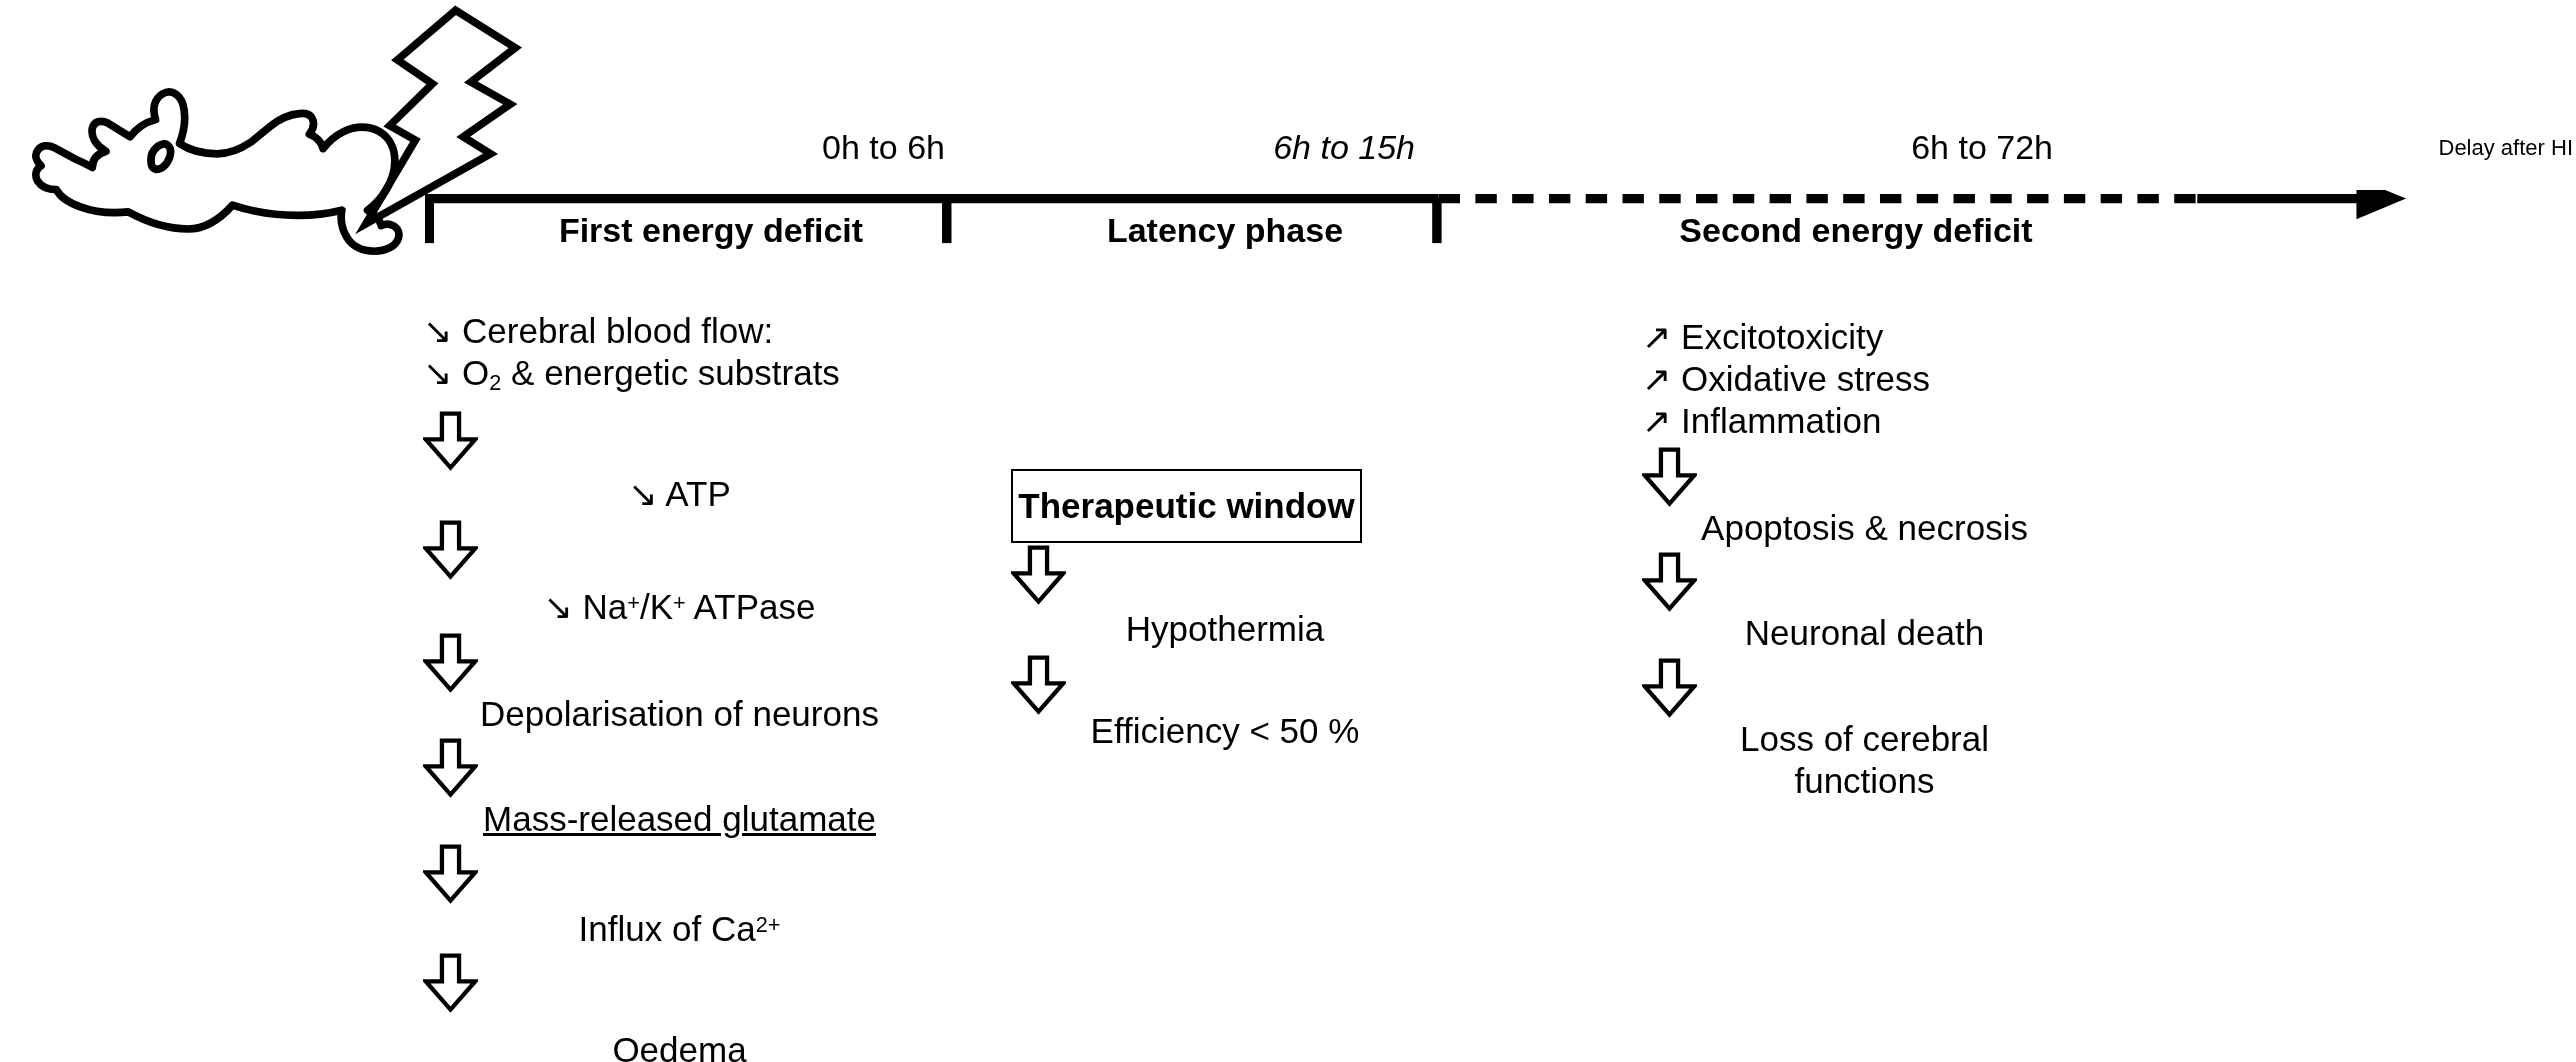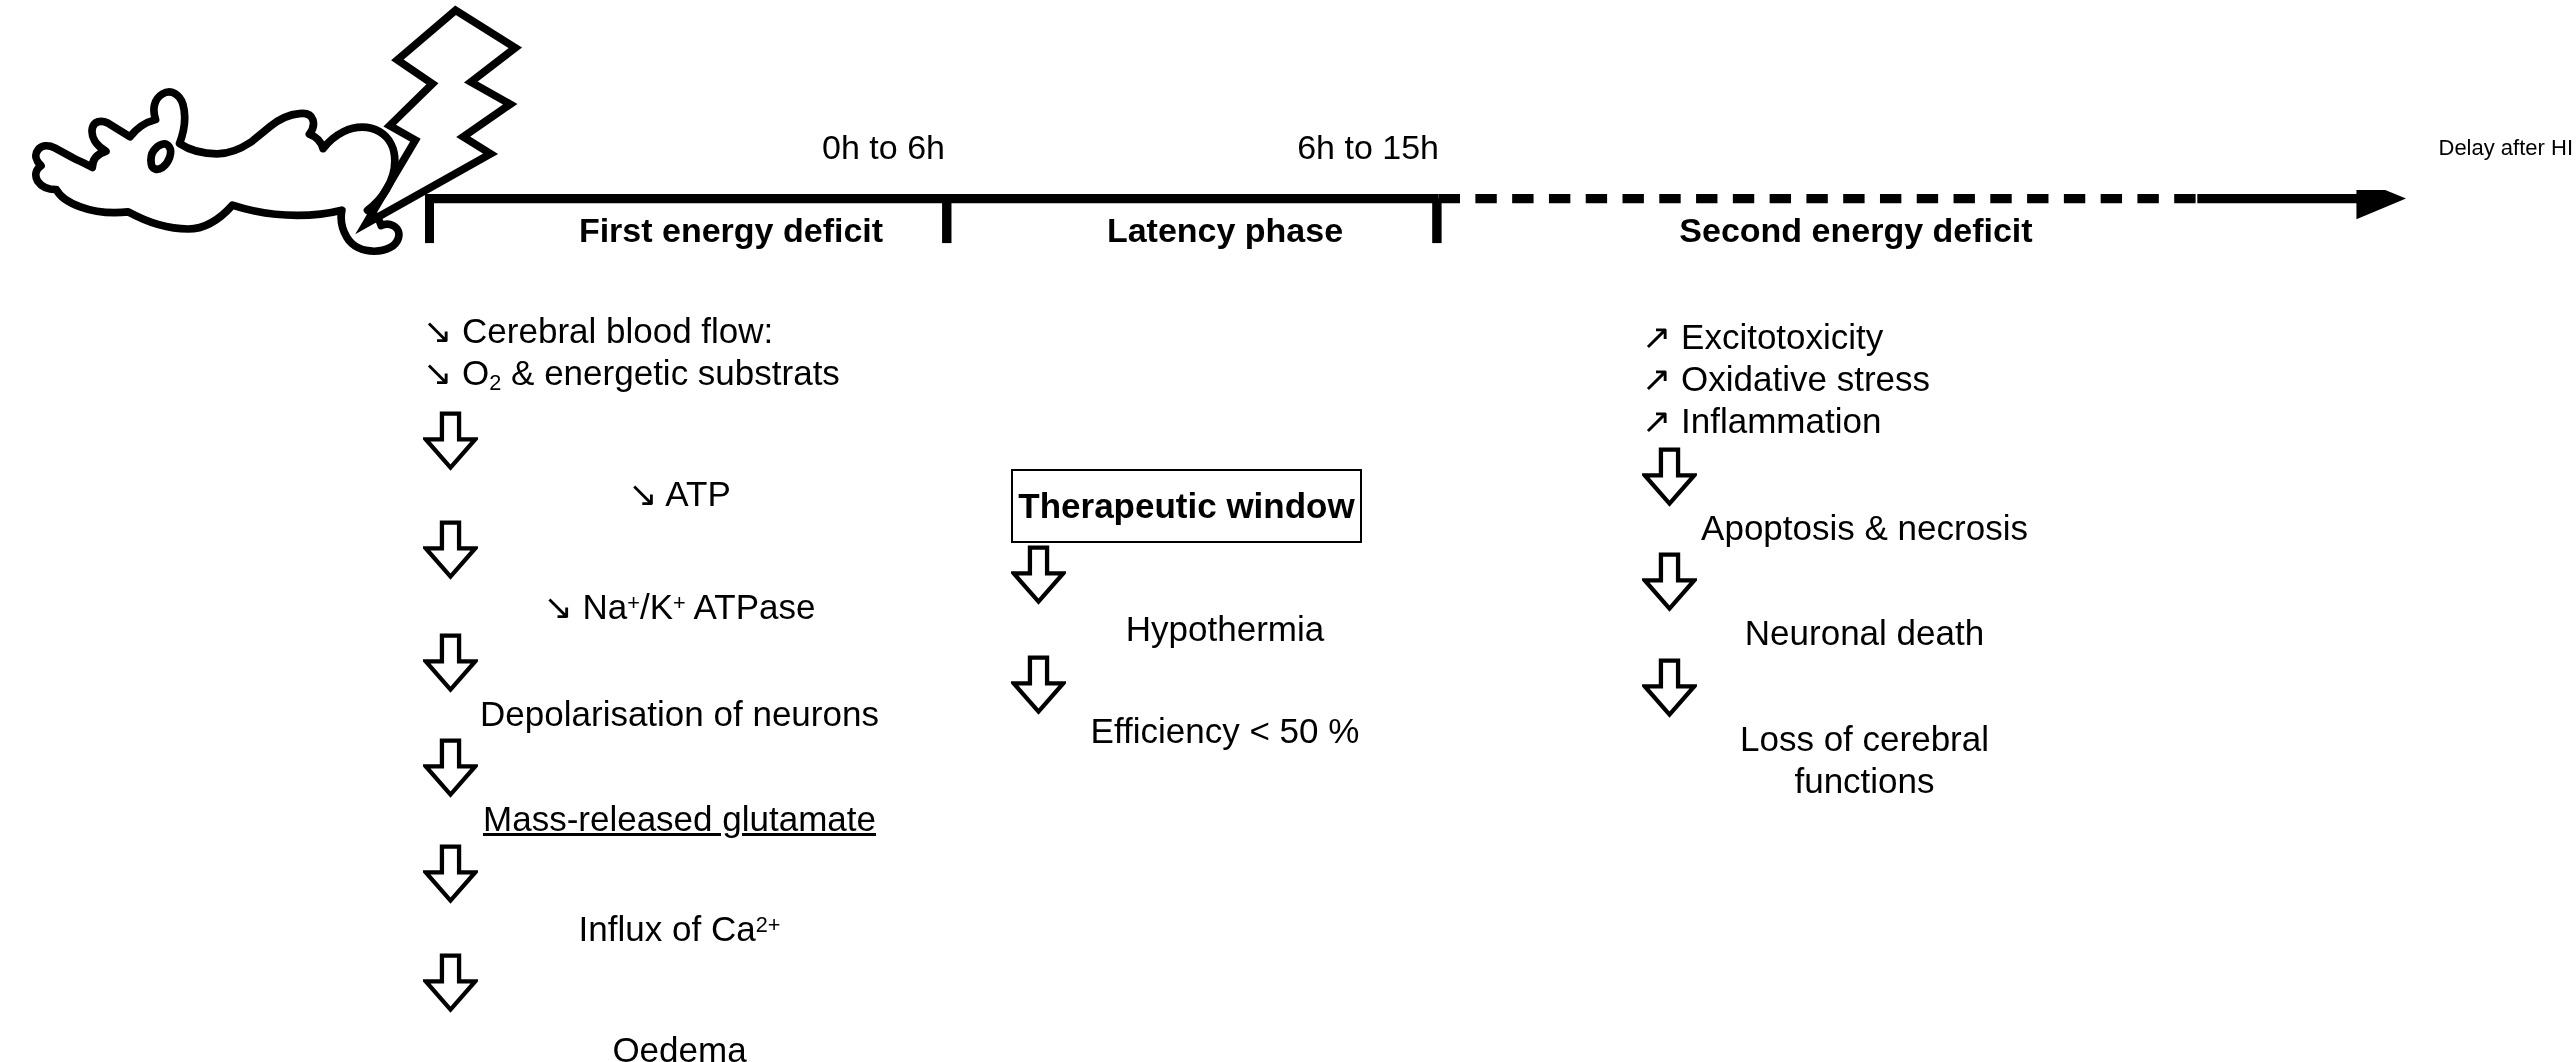--- a/index.html
+++ b/index.html
@@ -186,25 +186,26 @@
 
       <polygon points="2258,-14 2316,10 2258,34" fill="#000000"></polygon>
 
       <line x1="5" y1="10" x2="5" y2="62" stroke="#000000" stroke-width="11"></line>
       <line x1="610" y1="10" x2="610" y2="62" stroke="#000000" stroke-width="11"></line>
       <line x1="1183" y1="10" x2="1183" y2="62" stroke="#000000" stroke-width="11"></line>
     </svg>
   </div>
 
   <div class="abs phase-duration" style="left:517px; top:127px; width:428px;">0h to 6h</div>
-  <div class="abs phase-duration" style="left:1011px; top:127px; width:428px;">6h to 15h</div>
+  <div class="abs phase-duration" style="left:987px; top:127px; width:428px;font-style:italic;">6h to 15h</div>
+  <div class="abs phase-duration" style="left:1625px; top:127px; width:428px;">6h to 72h</div>
 
   <div class="abs" id="axis-end-label" style="left:2130px; top:127px; width:443px;">Delay after HI</div>
 
-  <div class="abs phase-name" style="left:517px; top:210px; width:428px;">First energy deficit</div>
+  <div class="abs phase-name" style="left:497px; top:210px; width:428px;">First energy deficit</div>
   <div class="abs phase-name" style="left:1011px; top:210px; width:428px;">Latency phase</div>
   <div class="abs phase-name" style="left:1625px; top:210px; width:462px;">Second energy deficit</div>
 
   <div class="abs column" style="left:423px; top:310px; width:513px;">
 
     <div class="cascade-text left-aligned trend-line">↘ Cerebral blood flow:</div>
 
     <div class="cascade-text left-aligned trend-line">
       <span>↘</span>
       <span>O<sub>2</sub> &amp; energetic substrats</span>

